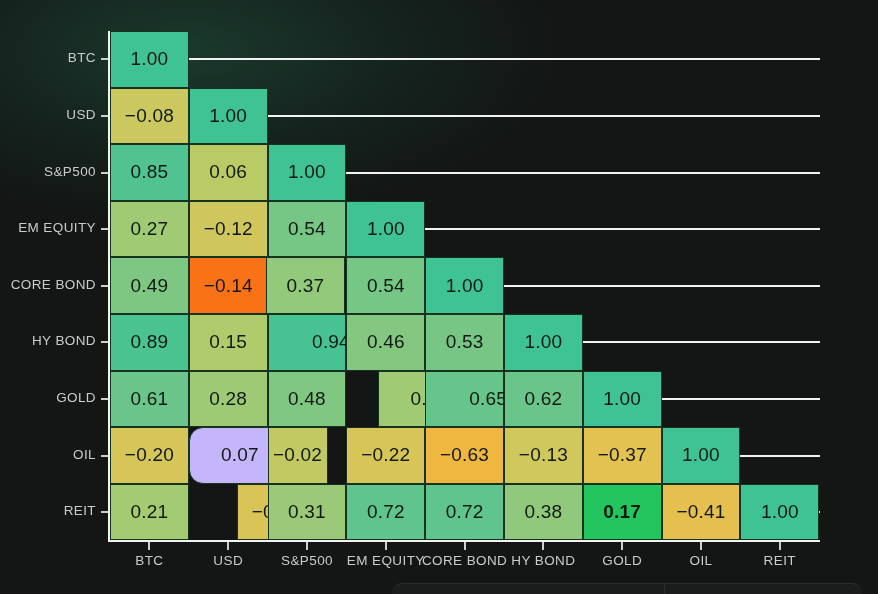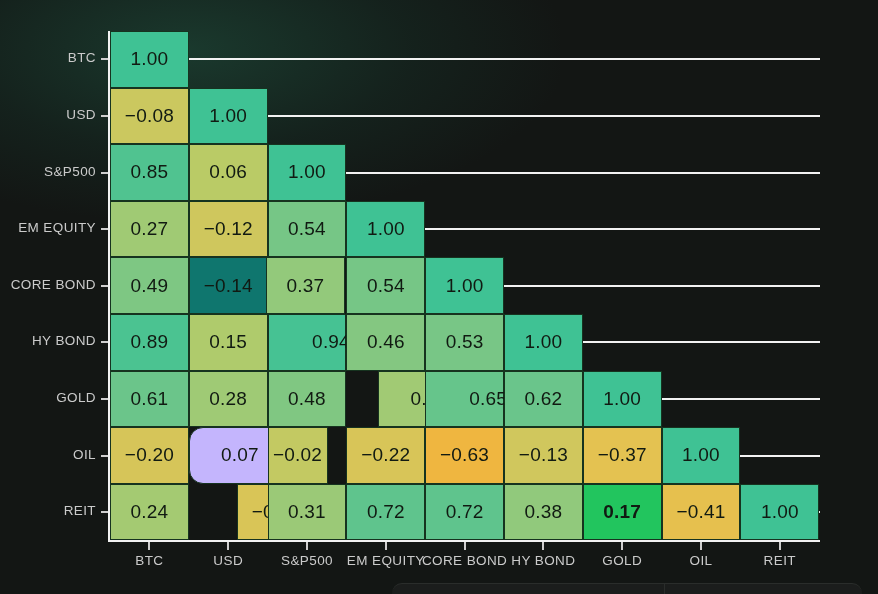--- a/index.html
+++ b/index.html
@@ -81,21 +81,21 @@
     <div class="tick" style="left: 101px; top: 228.1px; width: 8px; height: 2px;"></div>
     <div class="ylabel" style="left: 0px; width: 96px; top: 220.1px;">EM EQUITY</div>
     <div class="cell" style="left: 110px; top: 200.8px; width: 78.8px; height: 56.6px; background: rgb(160, 202, 116);">0.27</div>
     <div class="cell" style="left: 188.8px; top: 200.8px; width: 78.8px; height: 56.6px; background: rgb(207, 199, 93);">−0.12</div>
     <div class="cell" style="left: 267.6px; top: 200.8px; width: 78.8px; height: 56.6px; background: rgb(118, 198, 134);">0.54</div>
     <div class="cell" style="left: 346.4px; top: 200.8px; width: 78.8px; height: 56.6px; background: rgb(63, 194, 148);">1.00</div>
     <div class="gridline" style="left: 504px; top: 284.7px; width: 316px;"></div>
     <div class="tick" style="left: 101px; top: 284.7px; width: 8px; height: 2px;"></div>
     <div class="ylabel" style="left: 0px; width: 96px; top: 276.7px;">CORE BOND</div>
     <div class="cell" style="left: 110px; top: 257.4px; width: 78.8px; height: 56.6px; background: rgb(126, 199, 131);">0.49</div>
-    <div class="cell" style="left: 188.8px; top: 257.4px; width: 78.8px; height: 56.6px; background: #0f766e;">−0.14</div>
+    <div class="cell" style="left: 188.8px; top: 257.4px; width: 78.8px; height: 56.6px; background: #f97316;">−0.14</div>
     <div class="cell" style="left: 266px; top: 257.4px; width: 78.8px; height: 56.6px; background: rgb(147, 201, 123);">0.37</div>
     <div class="cell" style="left: 346.4px; top: 257.4px; width: 78.8px; height: 56.6px; background: rgb(118, 198, 134);">0.54</div>
     <div class="cell" style="left: 425.2px; top: 257.4px; width: 78.8px; height: 56.6px; background: rgb(63, 194, 148);">1.00</div>
     <div class="gridline" style="left: 582.8px; top: 341.3px; width: 237.2px;"></div>
     <div class="tick" style="left: 101px; top: 341.3px; width: 8px; height: 2px;"></div>
     <div class="ylabel" style="left: 0px; width: 96px; top: 333.3px;">HY BOND</div>
     <div class="cell" style="left: 110px; top: 314px; width: 78.8px; height: 56.6px; background: rgb(75, 195, 145);">0.89</div>
     <div class="cell" style="left: 188.8px; top: 314px; width: 78.8px; height: 56.6px; background: rgb(175, 203, 108);">0.15</div>
     <div class="cell" style="left: 267.6px; top: 314px; width: 78.8px; height: 56.6px; background: rgb(70, 194, 147); padding-left: 48px;">0.94</div>
     <div class="cell" style="left: 346.4px; top: 314px; width: 78.8px; height: 56.6px; background: rgb(132, 199, 129);">0.46</div>
@@ -118,21 +118,21 @@
     <div class="cell" style="left: 188.8px; top: 427.2px; width: 102px; height: 56.6px; background: #c4b5fd; border-radius: 14px;">0.07</div>
     <div class="cell" style="left: 267.6px; top: 427.2px; width: 60px; height: 56.6px; background: rgb(195, 201, 98);">−0.02</div>
     <div class="cell" style="left: 346.4px; top: 427.2px; width: 78.8px; height: 56.6px; background: rgb(216, 197, 88);">−0.22</div>
     <div class="cell" style="left: 425.2px; top: 427.2px; width: 78.8px; height: 56.6px; background: rgb(239, 182, 64);">−0.63</div>
     <div class="cell" style="left: 504px; top: 427.2px; width: 78.8px; height: 56.6px; background: rgb(208, 199, 93);">−0.13</div>
     <div class="cell" style="left: 582.8px; top: 427.2px; width: 78.8px; height: 56.6px; background: rgb(228, 194, 81);">−0.37</div>
     <div class="cell" style="left: 661.6px; top: 427.2px; width: 78.8px; height: 56.6px; background: rgb(63, 194, 148);">1.00</div>
     <div class="gridline" style="left: 819.2px; top: 511.1px; width: 0.8px;"></div>
     <div class="tick" style="left: 101px; top: 511.1px; width: 8px; height: 2px;"></div>
     <div class="ylabel" style="left: 0px; width: 96px; top: 503.1px;">REIT</div>
-    <div class="cell" style="left: 110px; top: 483.8px; width: 78.8px; height: 56.6px; background: rgb(164, 202, 114);">0.24</div>
+    <div class="cell" style="left: 110px; top: 483.8px; width: 78.8px; height: 56.6px; background: rgb(164, 202, 114);">0.21</div>
     <div class="cell" style="left: 188.8px; top: 483.8px; width: 78.8px; height: 56.6px; background: rgb(217, 197, 87); margin-left: 48px;">−0.24</div>
     <div class="cell" style="left: 267.6px; top: 483.8px; width: 78.8px; height: 56.6px; background: rgb(155, 201, 119);">0.31</div>
     <div class="cell" style="left: 346.4px; top: 483.8px; width: 78.8px; height: 56.6px; background: rgb(95, 196, 141);">0.72</div>
     <div class="cell" style="left: 425.2px; top: 483.8px; width: 78.8px; height: 56.6px; background: rgb(95, 196, 141);">0.72</div>
     <div class="cell" style="left: 504px; top: 483.8px; width: 78.8px; height: 56.6px; background: rgb(145, 201, 124);">0.38</div>
     <div class="cell" style="left: 582.8px; top: 483.8px; width: 78.8px; height: 56.6px; background: #22c55e; font-weight: bold;">0.17</div>
     <div class="cell" style="left: 661.6px; top: 483.8px; width: 78.8px; height: 56.6px; background: rgb(230, 192, 78);">−0.41</div>
     <div class="cell" style="left: 740.4px; top: 483.8px; width: 78.8px; height: 56.6px; background: rgb(63, 194, 148);">1.00</div>
     <div class="axis" style="left: 108px; top: 31px; width: 2px; height: 509.4px;"></div>
     <div class="axis" style="left: 108px; top: 540.4px; width: 712px; height: 2px;"></div>

